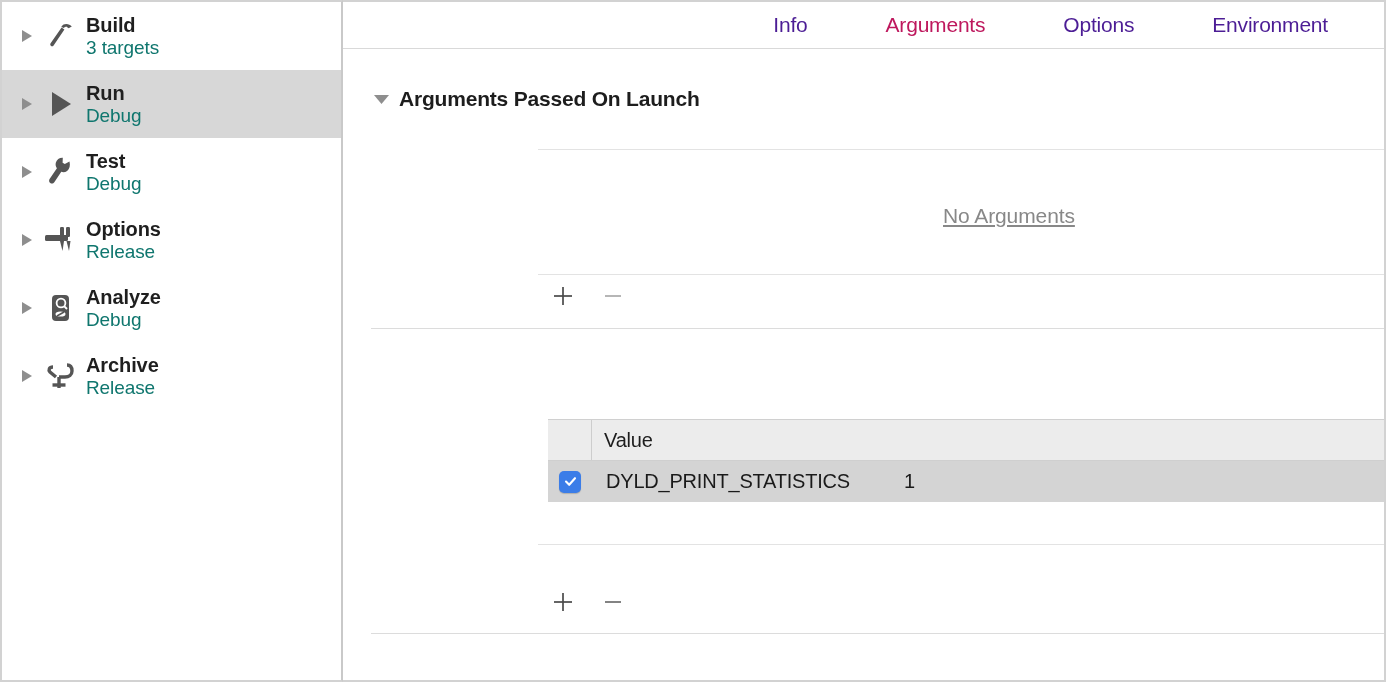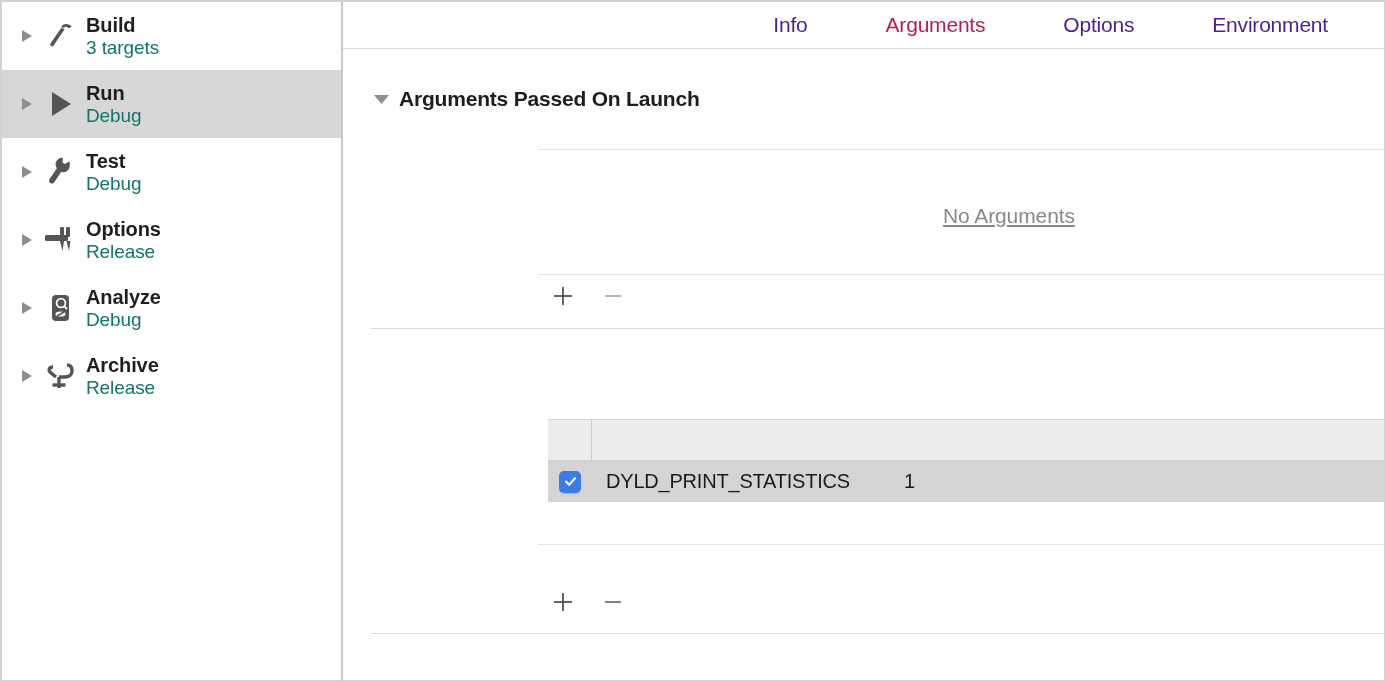--- a/index.html
+++ b/index.html
@@ -430,20 +430,23 @@
           </svg>
         </div>
       </div>
 
       <div class="hrule strong" style="left:28px; top:279px; right:0px;"></div>
 
 
       <div class="env-table" style="left:205px; top:370px; right:0px;">
         <div class="env-head">
           <div class="col-check"></div>
+          <div class="col-value">
+            <span class="th">Value</span>
+          </div>
         </div>
         <div class="env-row">
           <div class="col-check">
             <div class="checkbox">
               <svg width="15" height="15" viewBox="0 0 15 15">
                 <polyline points="3,7.6 6.2,10.8 12,4.2" fill="none" stroke="#ffffff" stroke-width="2.1" stroke-linecap="round" stroke-linejoin="round"></polyline>
               </svg>
             </div>
           </div>
           <div class="col-name">

